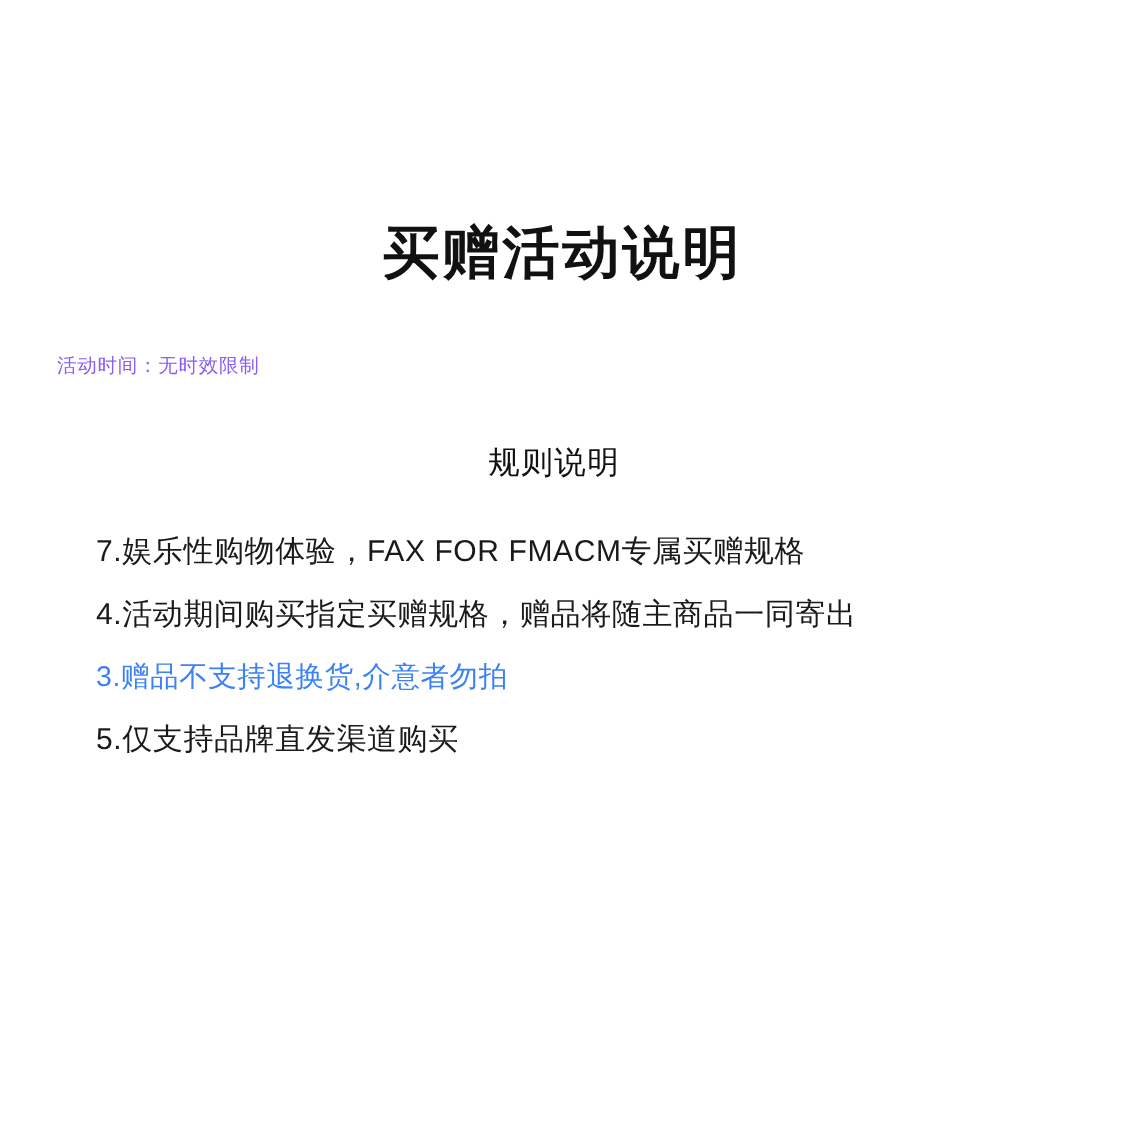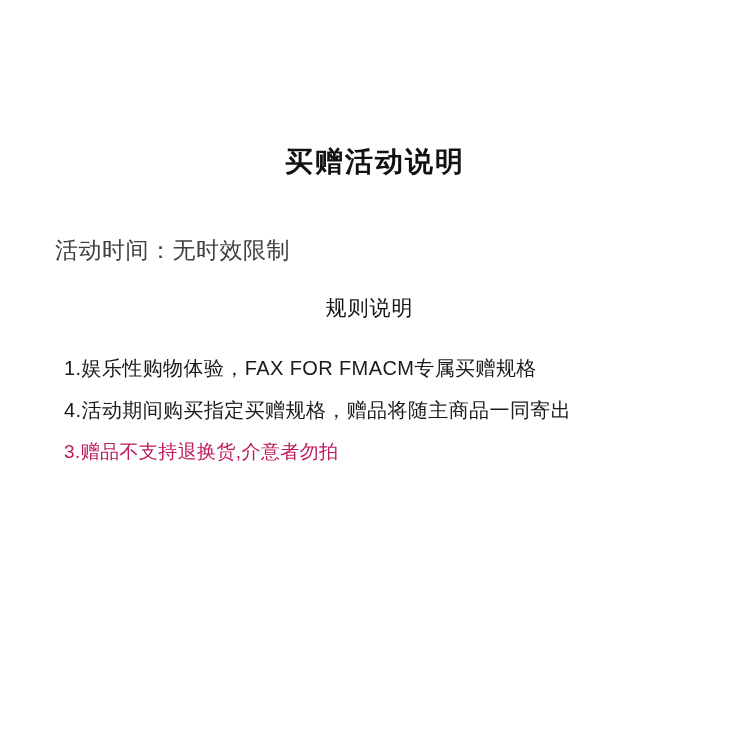--- a/index.html
+++ b/index.html
@@ -20,32 +20,32 @@
     height: 750px;
     background: #ffffff;
     box-sizing: border-box;
   }
   .title {
     position: absolute;
     top: 143px;
     left: 0;
     width: 750px;
     text-align: center;
-    font-size: 28px;
+    font-size: 38px;
     font-weight: bold;
     letter-spacing: 2px;
     color: #111111;
     font-family: "DejaVu Sans", "Liberation Sans", sans-serif;
   }
   .activity-time {
     position: absolute;
     top: 235px;
-    left: 55px;
-    font-size: 23px;
-    color: #404040;
+    left: 38px;
+    font-size: 13px;
+    color: #8b5cf6;
     letter-spacing: 0.5px;
   }
   .rules-heading {
     position: absolute;
     top: 294px;
     left: 0;
     width: 739px;
     text-align: center;
     font-size: 21px;
     color: #111111;
@@ -59,36 +59,37 @@
   }
   .rule-item {
     font-size: 20px;
     line-height: 1.0;
     margin-bottom: 22px;
     color: #1a1a1a;
     letter-spacing: 0.4px;
     white-space: nowrap;
   }
   .rule-item.red {
-    color: #be185d;
+    color: #3b82f6;
   }
   .rule-item.small {
     font-size: 19px;
   }
 </style>
 </head>
 <body>
 
 <div class="page">
 
   <div class="title">买赠活动说明</div>
 
   <div class="activity-time">活动时间：无时效限制</div>
 
   <div class="rules-heading">规则说明</div>
 
   <div class="rules-list">
-    <div class="rule-item">1.娱乐性购物体验，FAX FOR FMACM专属买赠规格</div>
+    <div class="rule-item">7.娱乐性购物体验，FAX FOR FMACM专属买赠规格</div>
     <div class="rule-item">4.活动期间购买指定买赠规格，赠品将随主商品一同寄出</div>
     <div class="rule-item red small">3.赠品不支持退换货,介意者勿拍</div>
+    <div class="rule-item">5.仅支持品牌直发渠道购买</div>
   </div>
 
 </div>
 
 </body></html>

